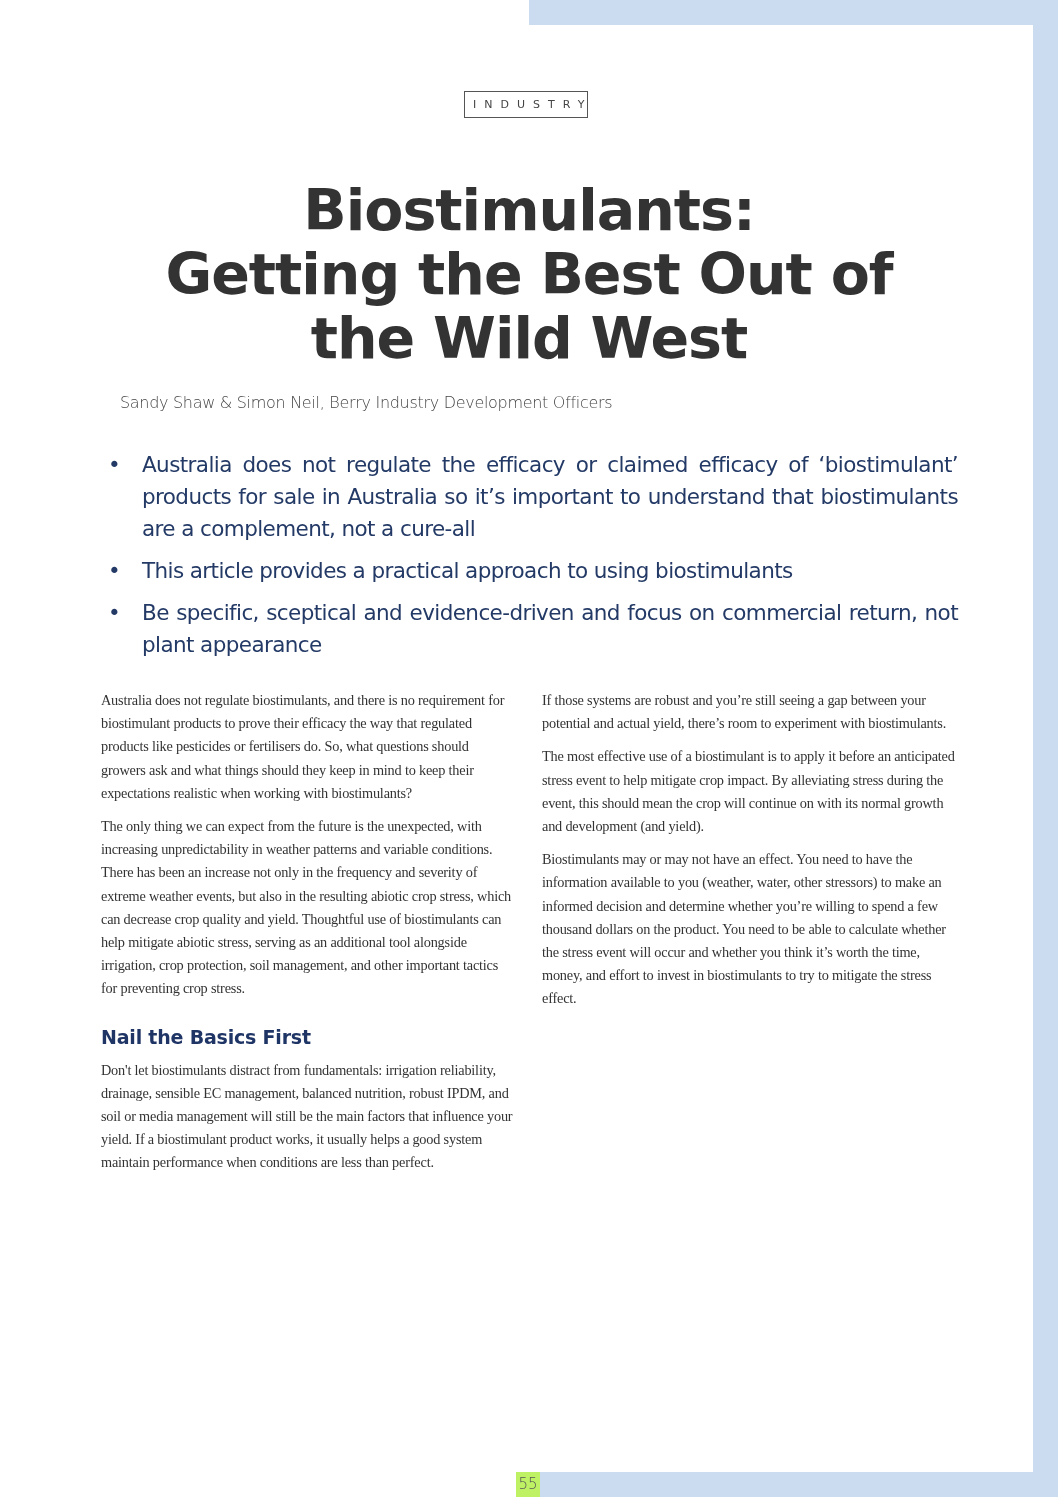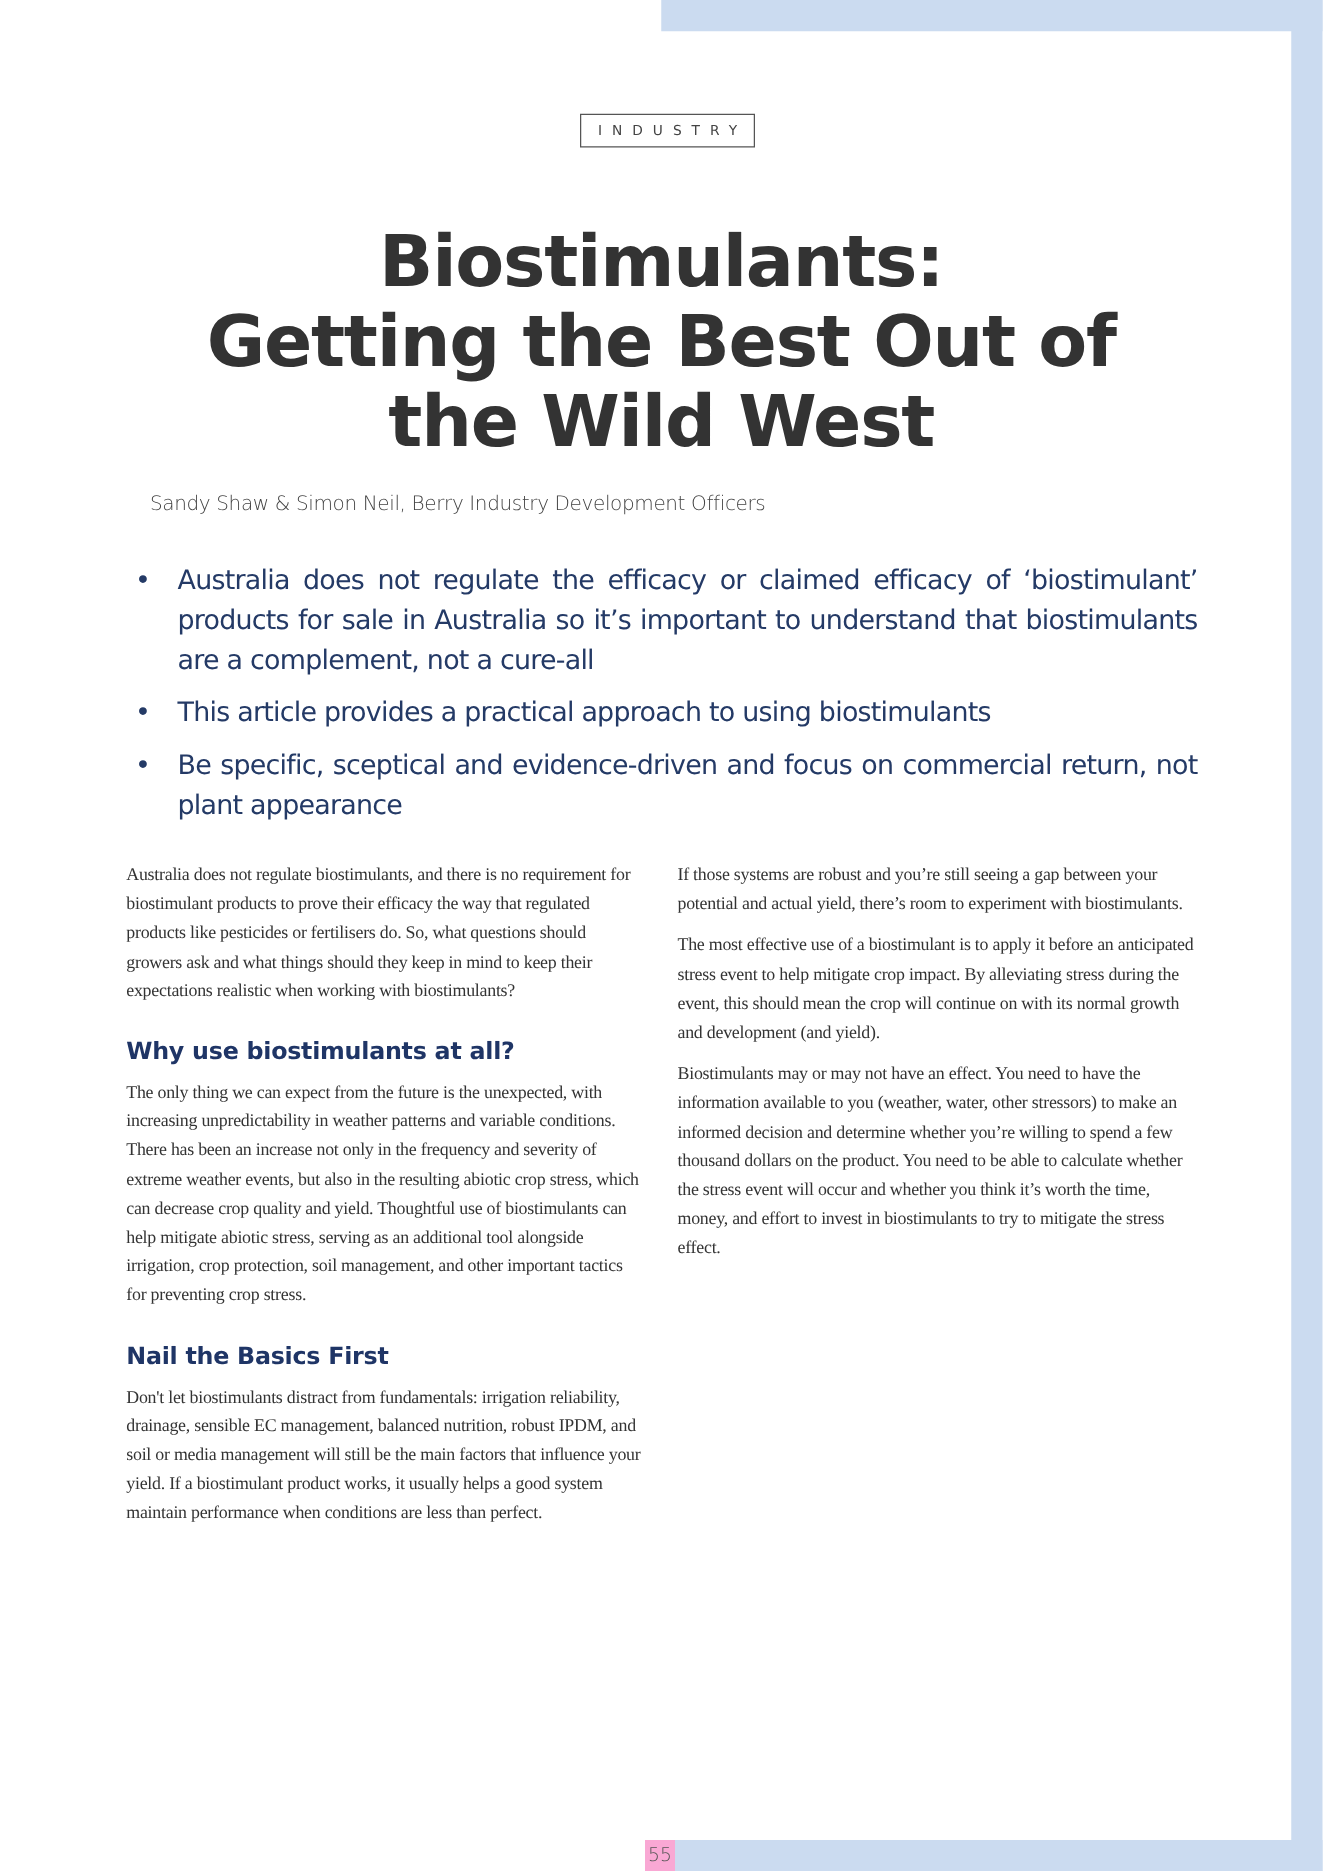--- a/index.html
+++ b/index.html
@@ -1,22 +1,22 @@
 <!DOCTYPE html>
 <html><head>
 <meta charset="utf-8">
 <style>
   html, body { margin:0; padding:0; }
   body { width:1058px; height:1497px; position:relative; background:#ffffff; overflow:hidden; }
   .band-top { position:absolute; left:529px; top:0; width:529px; height:25px; background:#cbdbf0; }
   .band-right { position:absolute; left:1033px; top:0; width:25px; height:1497px; background:#cbdbf0; }
   .band-bottom { position:absolute; left:516px; top:1472px; width:542px; height:25px; background:#cbdbf0; }
-  .page-num { position:absolute; left:516px; top:1472px; width:24px; height:25px; background:#f9a8d4;
+  .page-num { position:absolute; left:516px; top:1472px; width:24px; height:25px; background:#bef264;
     font-family:"DejaVu Sans", sans-serif; font-size:15px; color:#555; line-height:25px; text-align:center; font-weight:300; }
-  .section-tag { position:absolute; left:464px; top:91px; width:140px; height:27px; box-sizing:border-box;
+  .section-tag { position:absolute; left:464px; top:91px; width:124px; height:27px; box-sizing:border-box;
     border:1px solid #555; font-family:"DejaVu Sans", sans-serif; font-size:11px; letter-spacing:8px;
     color:#444; text-align:center; line-height:25px; padding-left:8px; }
   .title { position:absolute; left:120px; top:178px; width:818px; text-align:center;
     font-family:"DejaVu Sans", sans-serif; font-weight:bold; font-size:57px; line-height:64px;
     color:#333333; letter-spacing:-1px; margin:0; }
   .byline { position:absolute; left:120px; top:393px; width:818px; text-align:left;
     font-family:"DejaVu Sans", sans-serif; font-size:16px; color:#444; font-weight:300; letter-spacing:-0.3px; }
   .keypoints { position:absolute; left:108px; top:449px; width:850px; margin:0; padding:0; list-style:none;
     font-family:"DejaVu Sans", sans-serif; font-size:21.5px; line-height:32px; color:#243a66; letter-spacing:-0.6px; }
   .keypoints li { position:relative; padding-left:34px; margin-bottom:10px; text-align:justify; }
@@ -57,21 +57,20 @@
     <span>This article provides a practical approach to using biostimulants</span>
   </li>
   <li>
     <span class="bullet">•</span>
     <span>Be specific, sceptical and evidence-driven and focus on commercial return, not plant appearance</span>
   </li>
 </ul>
 
 <div class="col col-left">
   <p>Australia does not regulate biostimulants, and there is no requirement for biostimulant products to prove their efficacy the way that regulated products like pesticides or fertilisers do. So, what questions should growers ask and what things should they keep in mind to keep their expectations realistic when working with biostimulants?</p>
-  <h2>Why use biostimulants at all?</h2>
   <p>The only thing we can expect from the future is the unexpected, with increasing unpredictability in weather patterns and variable conditions. There has been an increase not only in the frequency and severity of extreme weather events, but also in the resulting abiotic crop stress, which can decrease crop quality and yield. Thoughtful use of biostimulants can help mitigate abiotic stress, serving as an additional tool alongside irrigation, crop protection, soil management, and other important tactics for preventing crop stress.</p>
   <h2>Nail the Basics First</h2>
   <p>Don't let biostimulants distract from fundamentals: irrigation reliability, drainage, sensible EC management, balanced nutrition, robust IPDM, and soil or media management will still be the main factors that influence your yield. If a biostimulant product works, it usually helps a good system maintain performance when conditions are less than perfect.</p>
 </div>
 
 <div class="col col-right">
   <p>If those systems are robust and you’re still seeing a gap between your potential and actual yield, there’s room to experiment with biostimulants.</p>
   <p>The most effective use of a biostimulant is to apply it before an anticipated stress event to help mitigate crop impact. By alleviating stress during the event, this should mean the crop will continue on with its normal growth and development (and yield).</p>
   <p>Biostimulants may or may not have an effect. You need to have the information available to you (weather, water, other stressors) to make an informed decision and determine whether you’re willing to spend a few thousand dollars on the product. You need to be able to calculate whether the stress event will occur and whether you think it’s worth the time, money, and effort to invest in biostimulants to try to mitigate the stress effect.</p>
 </div>

